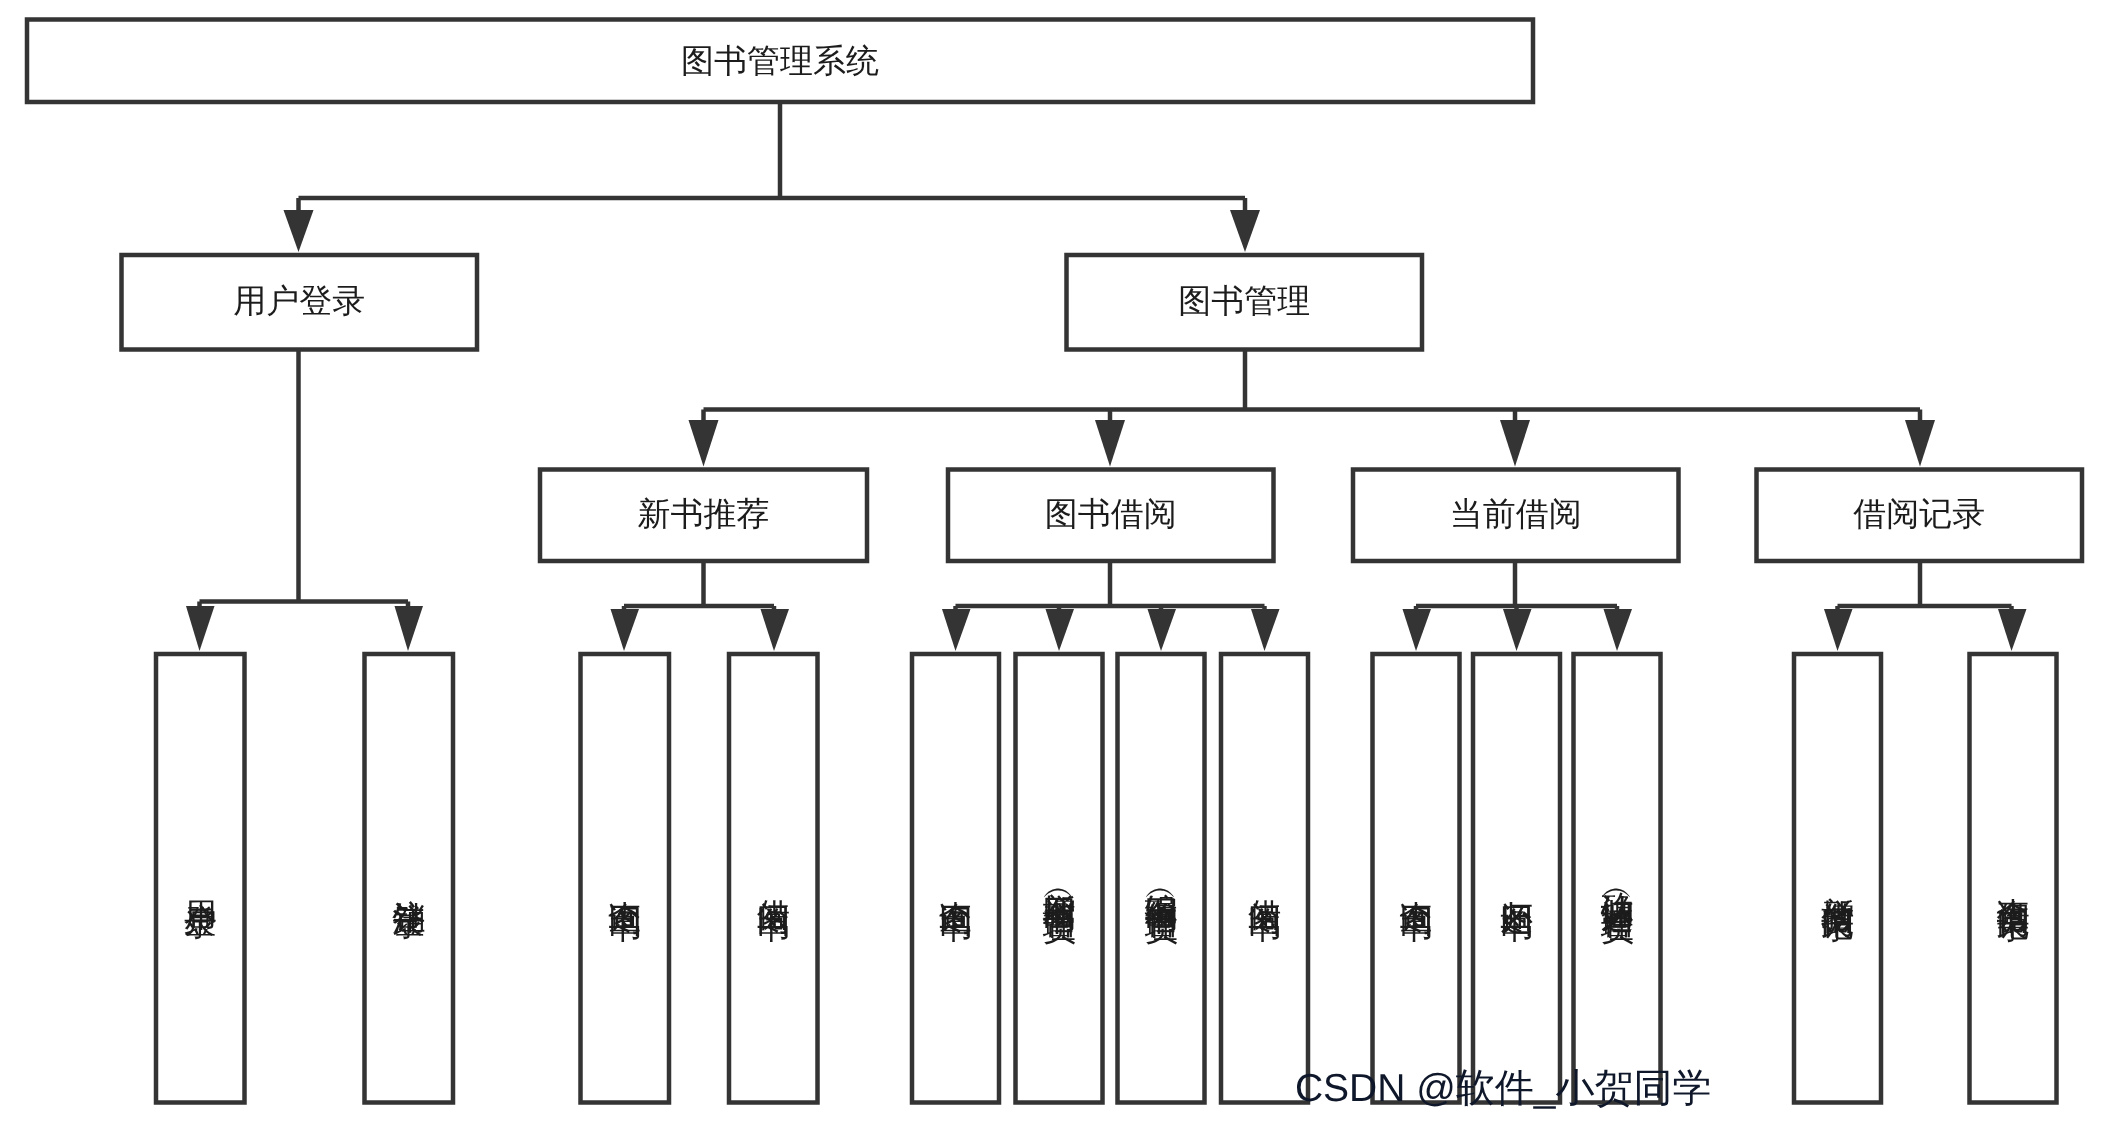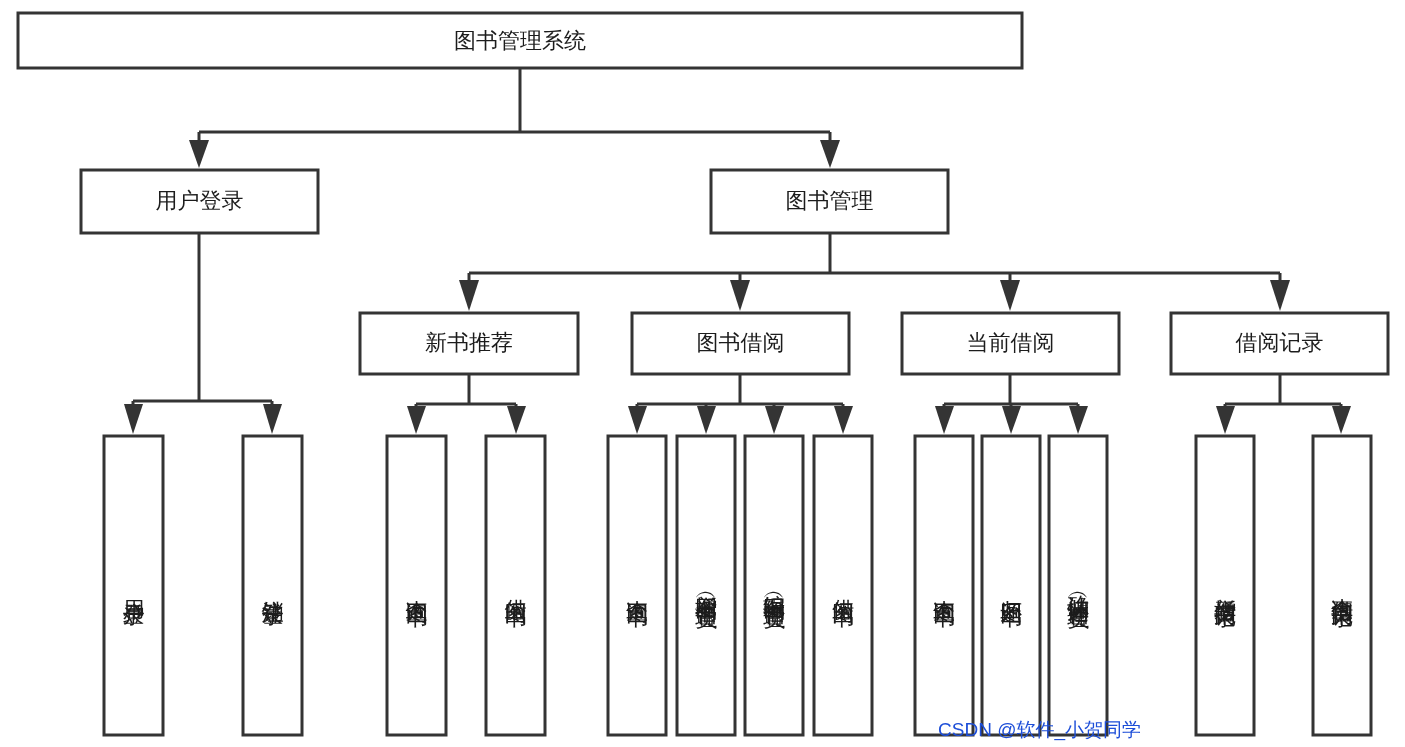--- a/index.html
+++ b/index.html
@@ -69,22 +69,22 @@
     display: flex;
     align-items: center;
     justify-content: center;
     pointer-events: none;
   }
   .watermark {
     position: absolute;
     right: 8px;
     bottom: 4px;
     font-family: "Liberation Sans", "DejaVu Sans", sans-serif;
-    font-size: 19px;
-    color: #1d4ed8;
+    font-size: 26px;
+    color: #0f172a;
     white-space: nowrap;
     user-select: none;
   }
 </style>
 </head>
 <body>
 
 <div id="diagram-root">
 
   <svg class="diagram-canvas" viewBox="0 0 1405 747" xmlns="http://www.w3.org/2000/svg">

